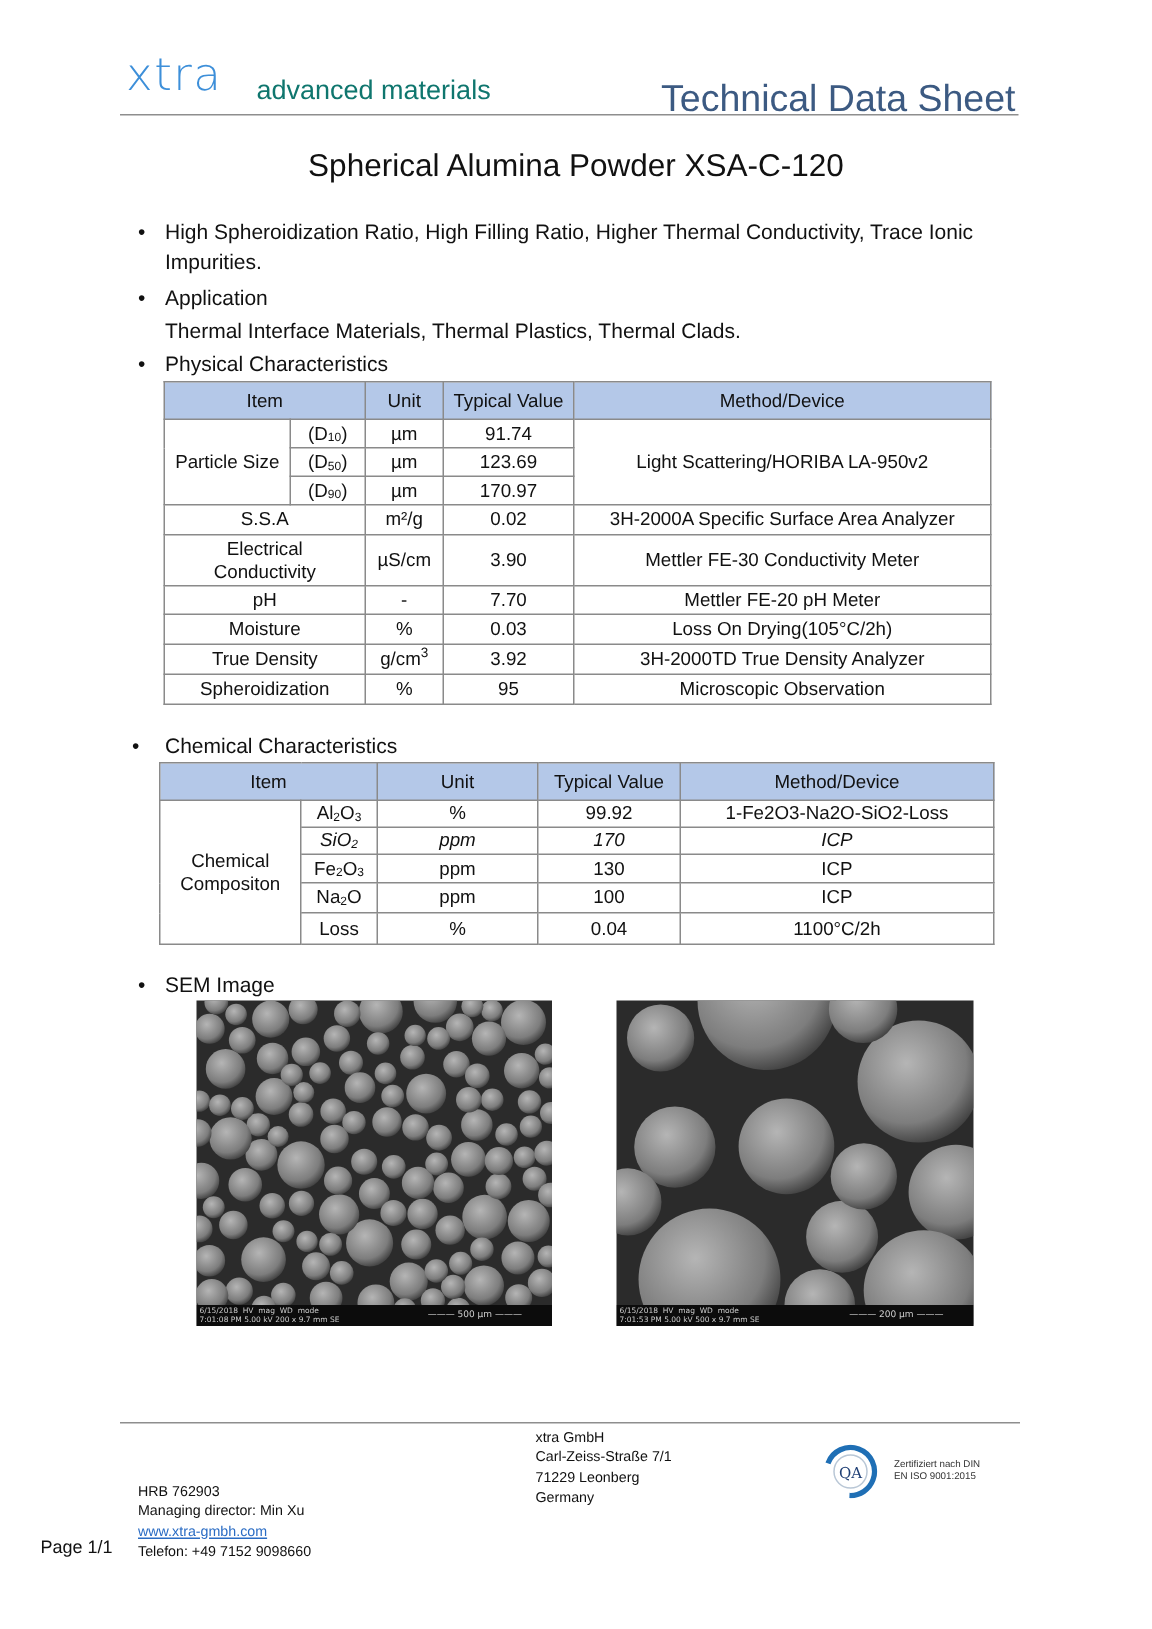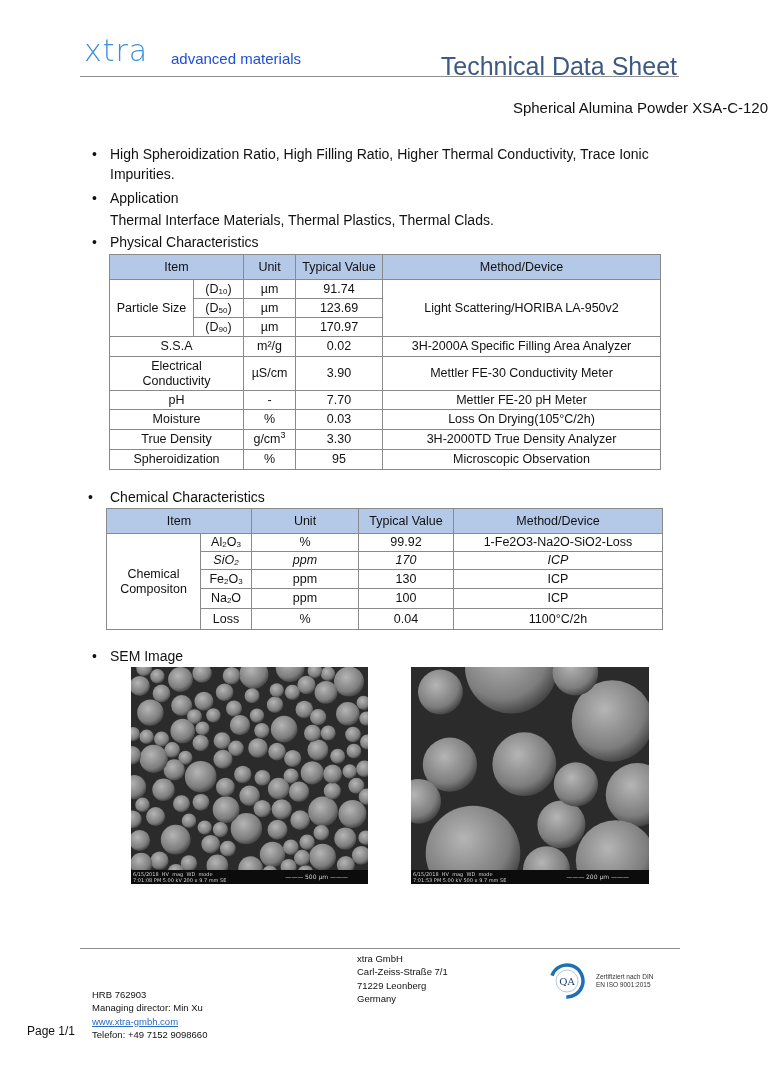--- a/index.html
+++ b/index.html
@@ -2,25 +2,25 @@
 <html><head>
 <meta charset="utf-8">
 <style>
   html, body { margin:0; padding:0; background:#ffffff; }
   body { width:768px; height:1086px; position:relative; overflow:hidden;
          font-family:"Liberation Sans", sans-serif; color:#111; }
   .abs { position:absolute; }
 
   
   #logo { left:84px; top:36px; font-family:"DejaVu Sans", sans-serif; font-size:30px; color:#3d8fd9; letter-spacing:1px; font-weight:300; line-height:30px; }
-  #logo-sub { left:171px; top:50px; font-size:15px; color:#1d4ed8; }
+  #logo-sub { left:171px; top:50px; font-size:18px; color:#0f766e; }
   #doc-type { right:91px; top:52px; font-size:25px; color:#3c5a82; }
   #header-rule { left:80px; top:76px; width:599px; height:1px; background:#8e8e8e; }
 
-  #title { left:0; width:768px; top:99px; text-align:right; font-size:15px; color:#111; }
+  #title { left:0; width:768px; top:99px; text-align:center; font-size:21px; color:#111; }
 
   .bullet { left:92px; font-size:14px; line-height:20px; }
   .bullet::before { content:"\2022"; position:absolute; left:0; top:0; font-size:14px; }
   .bullet span.t { position:absolute; left:18px; white-space:nowrap; }
 
   table { border-collapse:collapse; position:absolute; font-size:12.5px; color:#111; }
   table td, table th { border:1px solid #8a8a8a; text-align:center; padding:0; font-weight:normal; line-height:15px; }
   table th { background:#b4c8e8; }
   sub { font-size:8px; vertical-align:-1px; line-height:0; }
   sup { font-size:9px; vertical-align:5px; line-height:0; }
@@ -94,21 +94,21 @@
   </tr>
   <tr style="height:19px;">
     <td><span>(D</span><sub>90</sub><span>)</span></td>
     <td>µm</td>
     <td>170.97</td>
   </tr>
   <tr style="height:20px;">
     <td colspan="2">S.S.A</td>
     <td>m²/g</td>
     <td>0.02</td>
-    <td>3H-2000A Specific Filling Area Analyzer</td>
+    <td>3H-2000A Specific Surface Area Analyzer</td>
   </tr>
   <tr style="height:34px;">
     <td colspan="2"><span>Electrical</span><br><span>Conductivity</span></td>
     <td>µS/cm</td>
     <td>3.90</td>
     <td>Mettler FE-30 Conductivity Meter</td>
   </tr>
   <tr style="height:19px;margin-top:40px;">
     <td colspan="2">pH</td>
     <td>-</td>
@@ -117,21 +117,21 @@
   </tr>
   <tr style="height:20px;">
     <td colspan="2">Moisture</td>
     <td>%</td>
     <td>0.03</td>
     <td>Loss On Drying(105°C/2h)</td>
   </tr>
   <tr style="height:20px;">
     <td colspan="2">True Density</td>
     <td><span>g/cm</span><sup>3</sup></td>
-    <td>3.30</td>
+    <td>3.92</td>
     <td>3H-2000TD True Density Analyzer</td>
   </tr>
   <tr style="height:20px;">
     <td colspan="2">Spheroidization</td>
     <td>%</td>
     <td>95</td>
     <td>Microscopic Observation</td>
   </tr>
 </tbody>
   </table>

